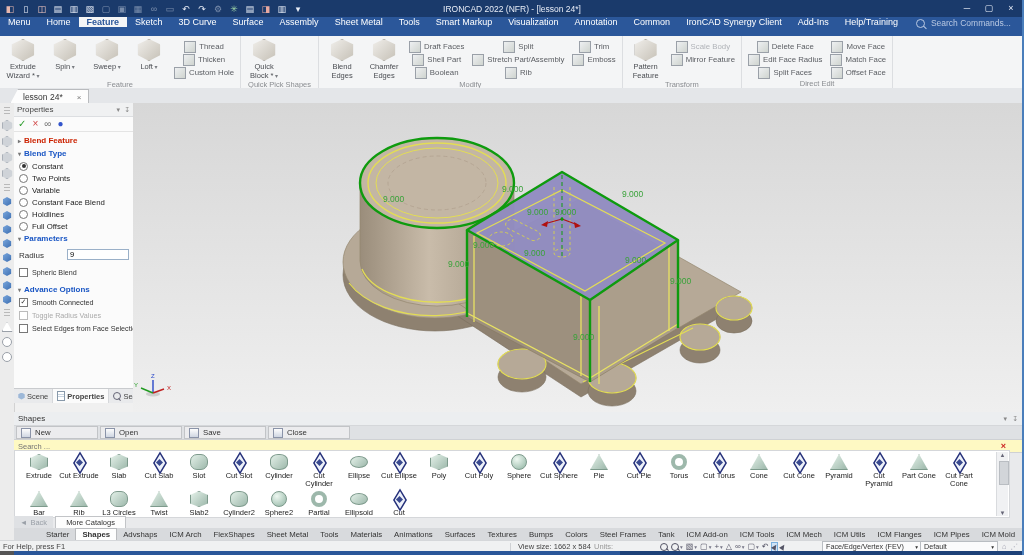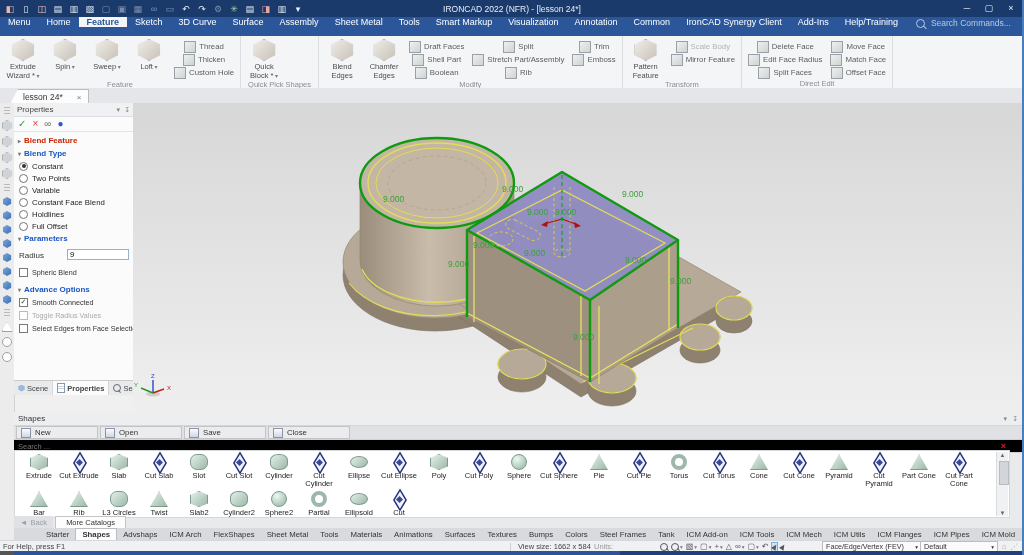--- a/index.html
+++ b/index.html
@@ -85,42 +85,42 @@
                display:flex;flex-direction:column;justify-content:space-between;align-items:center;font-size:5px;color:#667;}
   #radius-row{display:flex;align-items:flex-end;padding:4px 4px 2px 5px;}
   #radius-input{margin-left:auto;width:56px;height:9px;border:1px solid #9ab0c8;background:#fff;font-size:7.5px;
                 padding:0 2px;font-family:"Liberation Sans",sans-serif;}
   .cb-row{display:flex;align-items:center;gap:4px;padding:2px 0 2px 5px;}
   .cb{width:7px;height:7px;border:1px solid #777;background:#fff;font-size:7px;line-height:7px;text-align:center;color:#333;flex:0 0 auto;}
   .cb.checked::after{content:"✓";display:block;margin-top:-1px;}
   .cb-row.disabled .cb{border-color:#bbb;}
   .cb-row.disabled .cb-lbl{color:#aaa;}
   .cb-lbl{font-size:7.2px;white-space:nowrap;overflow:hidden;}
-  #panel-tabs{position:absolute;left:14px;top:380px;width:119px;height:14px;background:#e9eaec;border-top:1px solid #c9cbce;
+  #panel-tabs{position:absolute;left:14px;top:388px;width:119px;height:14px;background:#e9eaec;border-top:1px solid #c9cbce;
               display:flex;align-items:stretch;font-size:7.5px;border-right:1px solid #b9bbbe;}
   .ptab{display:flex;align-items:center;gap:2px;padding:0 4px;color:#444;border-right:1px solid #d5d7da;}
   .ptab.active{background:#fbfbfb;font-weight:bold;}
   .pt-cube{width:7px;height:7px;clip-path:polygon(50% 0,96% 26%,96% 74%,50% 100%,4% 74%,4% 26%);background:#9db8d8;}
   .pt-page{width:6px;height:8px;border:1px solid #8899aa;background:linear-gradient(#fff 0 2px,#c8d4e0 2px 3px,#fff 3px 4px,#c8d4e0 4px 5px,#fff 5px);}
   .pt-mag{width:6px;height:6px;border:1px solid #667;border-radius:50%;position:relative;}
   .pt-mag::after{content:"";position:absolute;width:3px;height:1px;background:#667;transform:rotate(45deg);left:4px;top:6px;}
   
   #viewport{position:absolute;left:133px;top:103px;width:889px;height:309px;
             background:linear-gradient(#d7d7d7,#efefef);overflow:hidden;}
   #viewport svg{display:block;}
   
   #shapes{position:absolute;left:14px;top:412px;width:1008px;height:128px;background:#e9eaec;font-size:8px;}
   #shapes-header{height:13px;display:flex;align-items:center;padding:0 4px;color:#333;background:#eceef0;
                  border-bottom:1px solid #d5d7da;}
   #shapes-header .hic{margin-left:auto;color:#888;font-size:7px;display:flex;gap:5px;}
   #shapes-toolbar{height:13px;display:flex;align-items:center;gap:2px;background:#dfe1e4;border-bottom:1px solid #cfd1d4;padding-left:2px;}
   .stb-btn{display:flex;align-items:center;gap:4px;width:72px;height:11px;background:#ececee;border:1px solid #c2c4c7;
            font-size:7.8px;color:#333;padding:0 4px;justify-content:flex-start;}
   .stb-ic{width:8px;height:8px;border:1px solid #8a93a8;background:linear-gradient(#fdfdfd,#cfd6e2);}
-  #shapes-search{height:12px;background:#000000;border-bottom:1px solid #cfd1d4;display:flex;align-items:center;position:relative;}
+  #shapes-search{height:12px;background:#fef9c3;border-bottom:1px solid #cfd1d4;display:flex;align-items:center;position:relative;}
   #shapes-search input{border:none;outline:none;font-size:7.5px;color:#888;padding:0 4px;width:300px;background:transparent;
                        font-family:"Liberation Sans",sans-serif;}
   #shapes-search .redx{position:absolute;right:16px;color:#cc2222;font-weight:bold;font-size:9px;}
   #catalog{position:absolute;left:0;top:38px;width:994px;height:66px;background:#fff;border:1px solid #d5d7da;overflow:hidden;}
   .cat-row{display:flex;align-items:flex-start;padding-left:4px;}
   .cat-item{width:40px;display:flex;flex-direction:column;align-items:center;padding-top:2px;}
   .cat-ic{width:24px;height:18px;display:flex;align-items:center;justify-content:center;position:relative;}
   .solid{width:16px;height:14px;background:linear-gradient(135deg,#e3f0e8,#9db8ab);border:1px solid #7d9a8c;}
   .solid.cube{clip-path:polygon(50% 0,100% 25%,100% 78%,50% 100%,0 78%,0 25%);}
   .solid.cyl{border-radius:45%/38%;}

